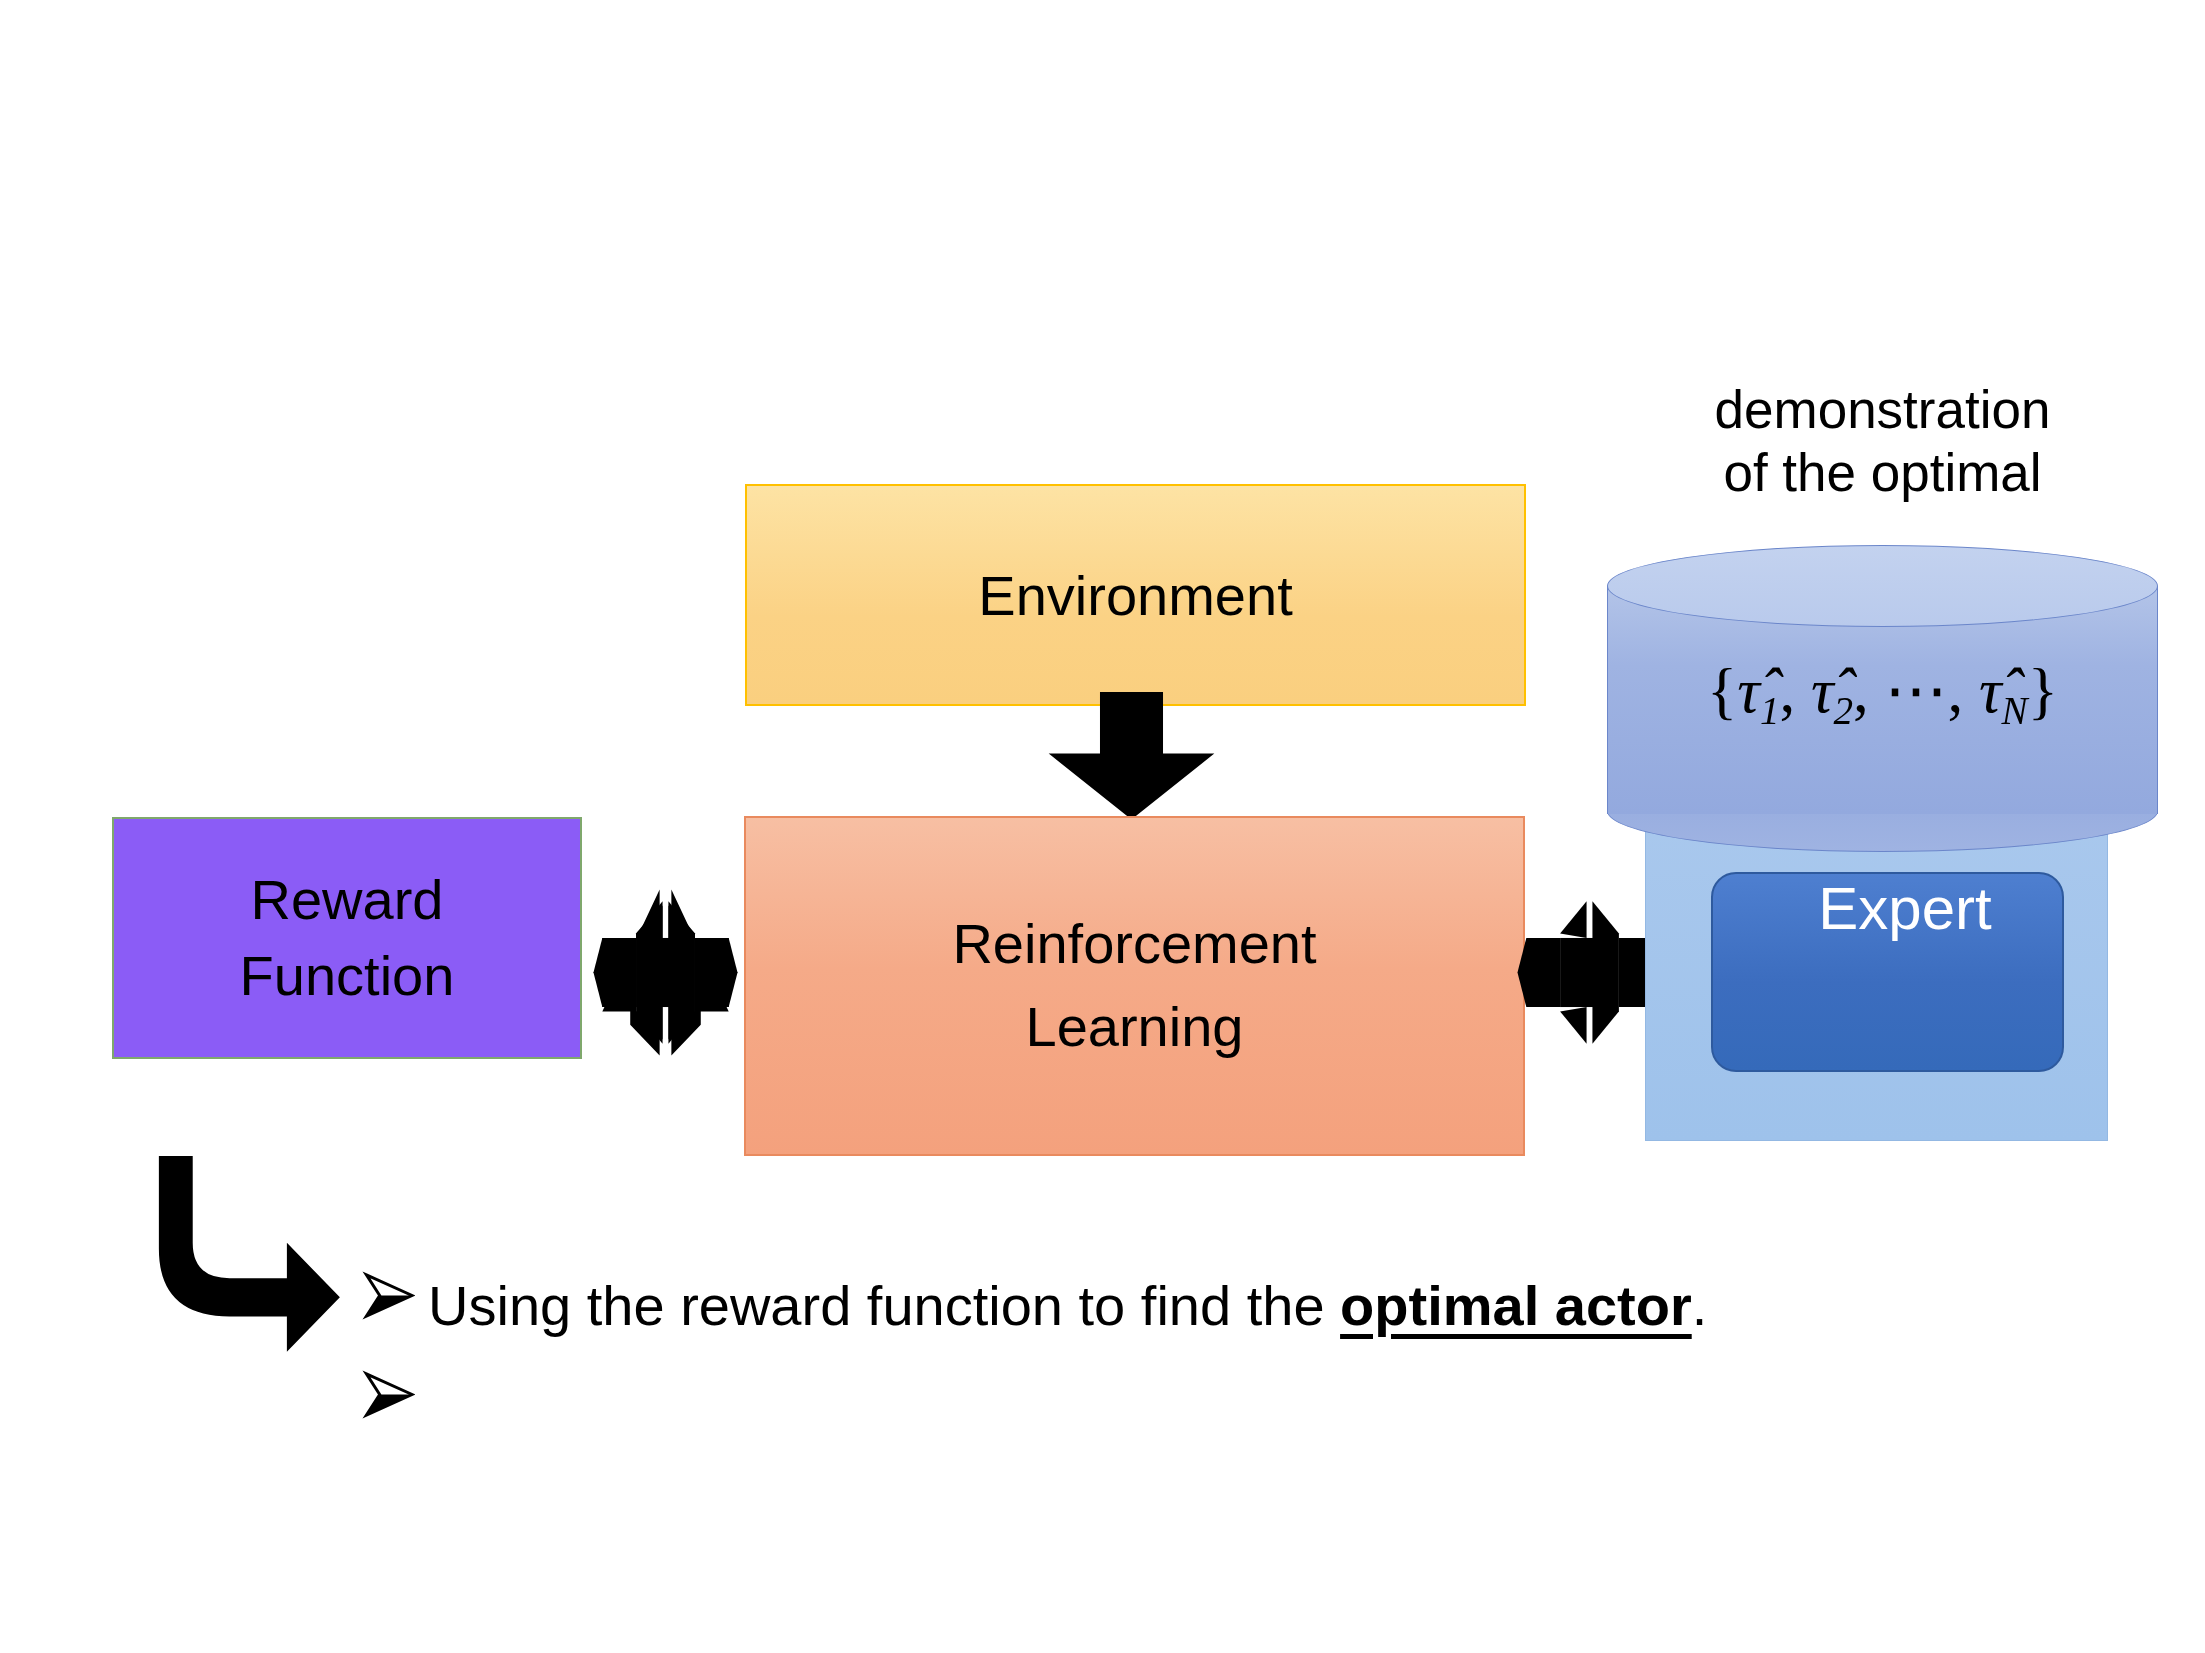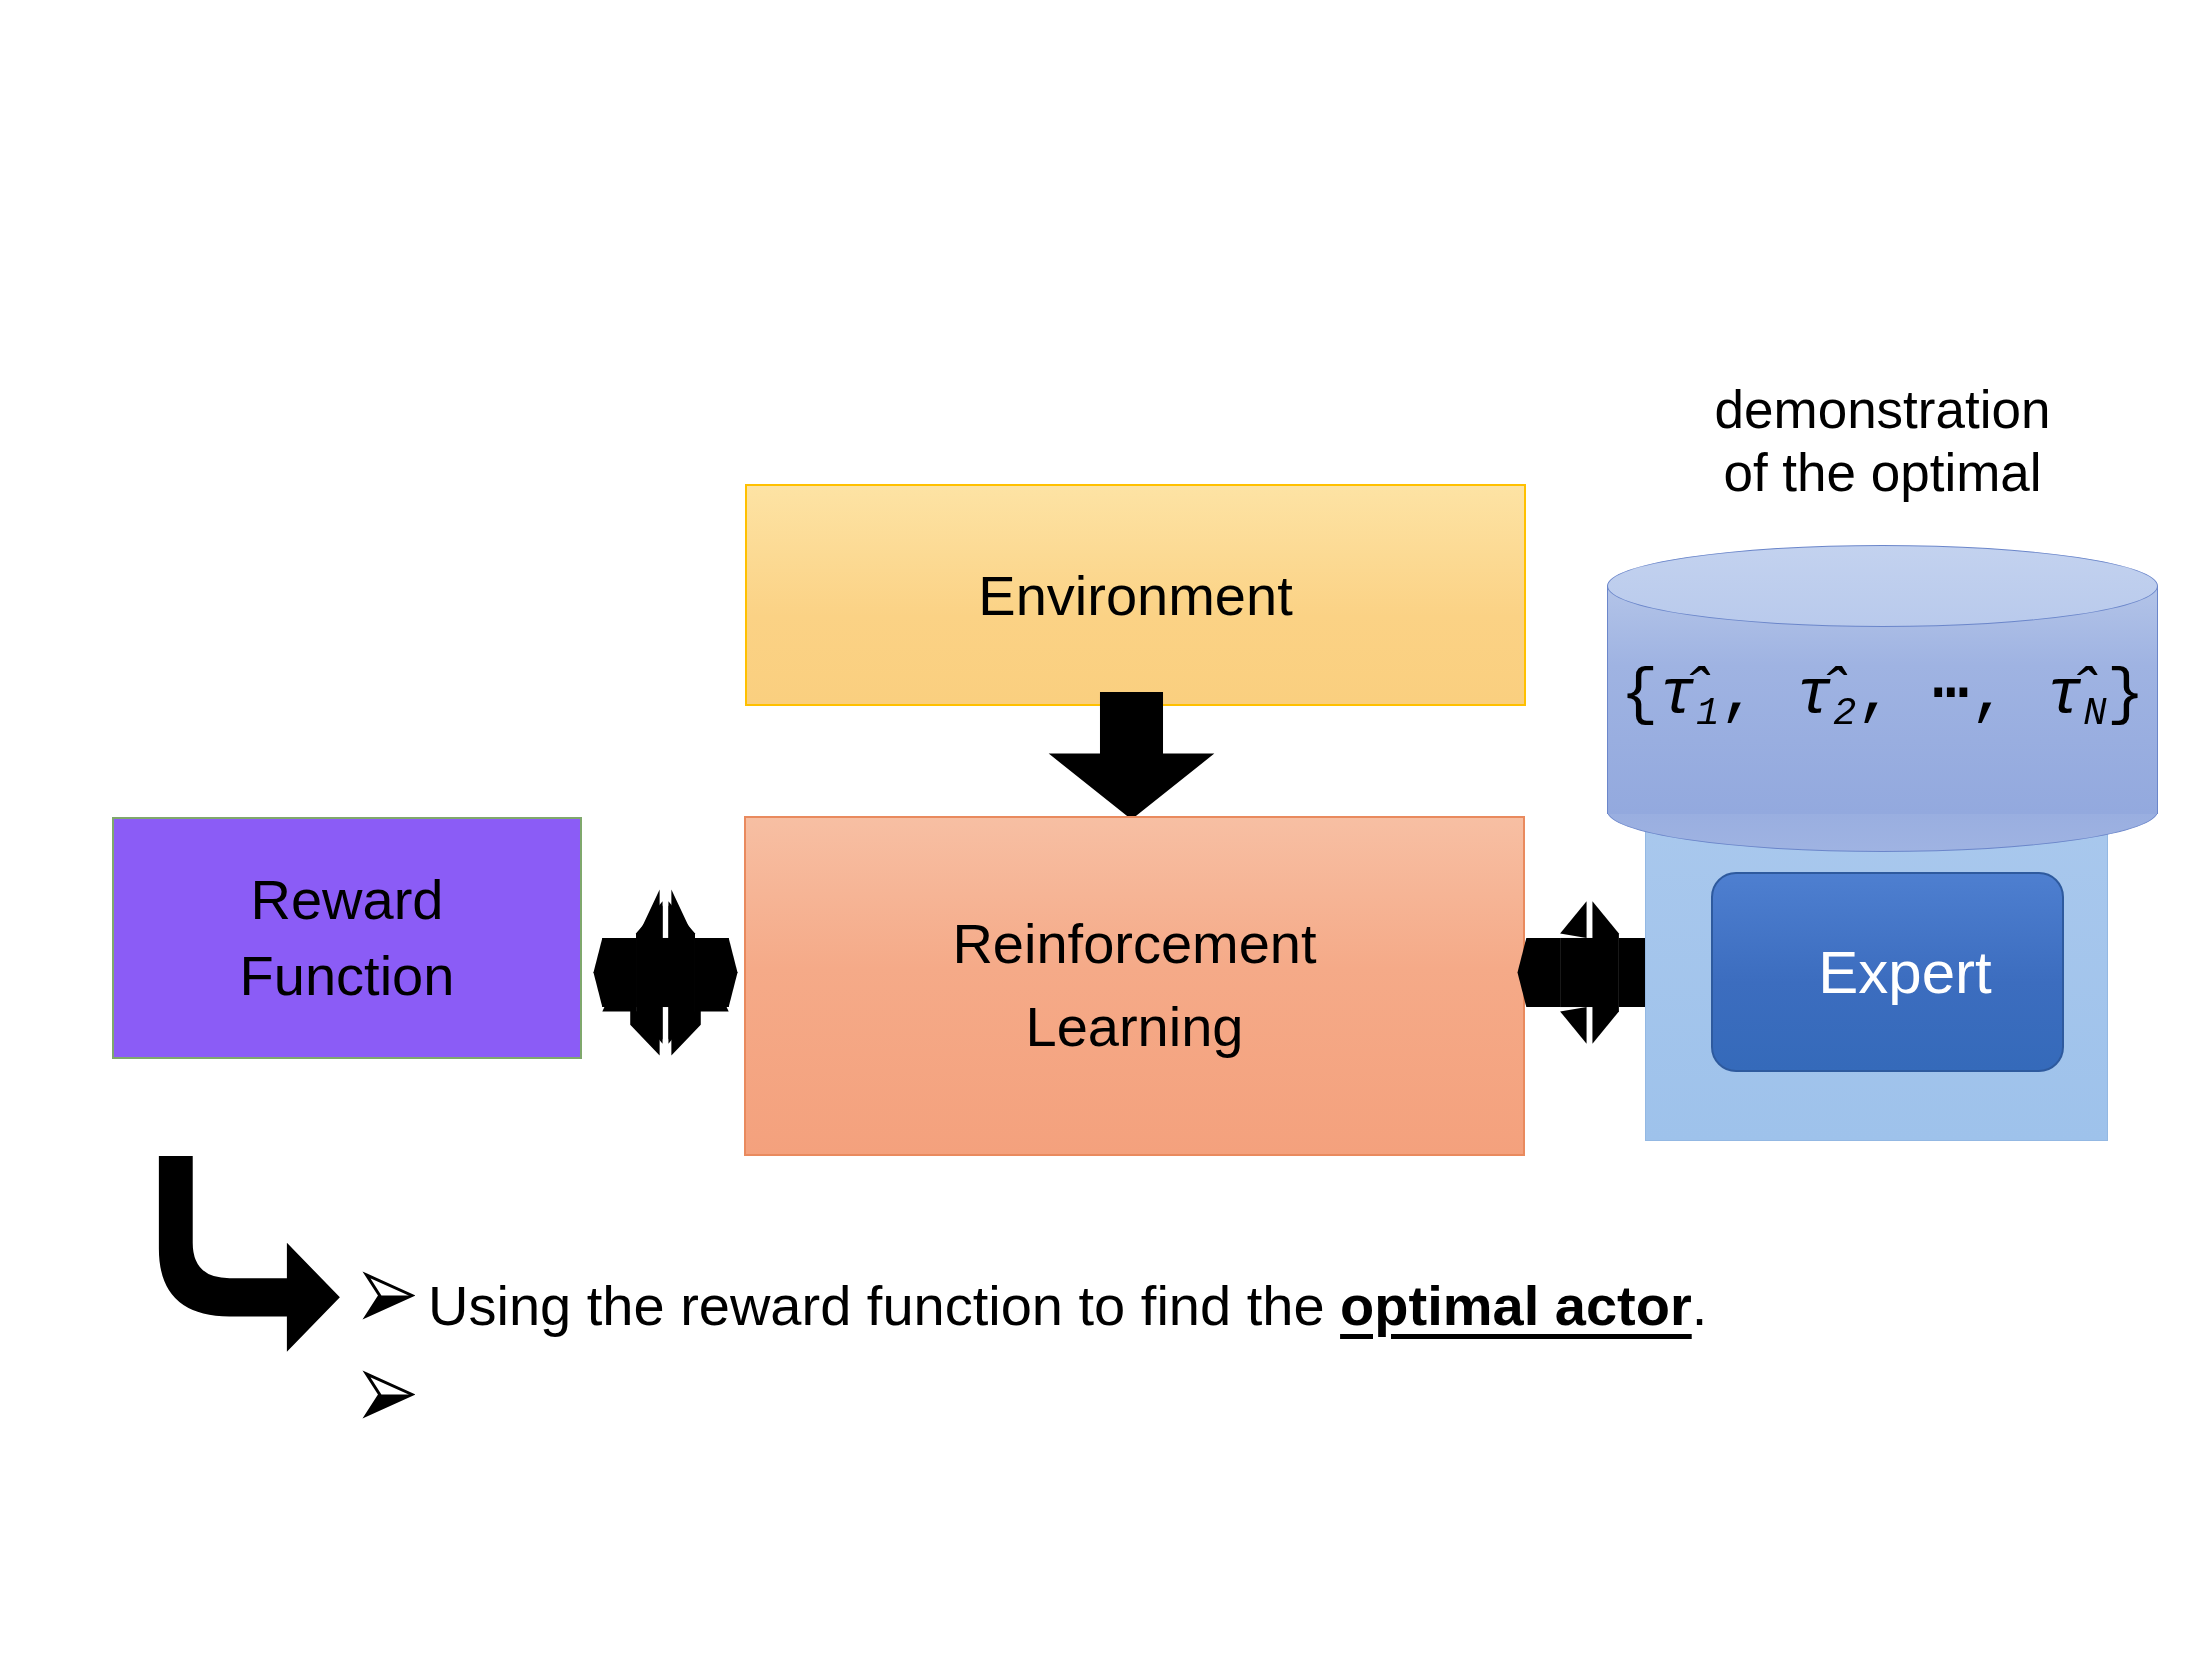--- a/index.html
+++ b/index.html
@@ -87,21 +87,21 @@
   #expert-btn {
     position: absolute;
     left: 1711px;
     top: 872px;
     width: 353px;
     height: 200px;
     border-radius: 25px;
     background: linear-gradient(180deg, #4E7FD0 0%, #3C6DBF 55%, #356ABA 100%);
     border: 2.9px solid #2E5A9E;
     display: flex;
-    align-items: center;
+    align-items: flex-start;
     justify-content: center;
     color: #ffffff;
     font-size: 60px;
     box-sizing: border-box;
     padding-left: 35px;
   }
 
   
   #cylinder {
     position: absolute;
@@ -142,21 +142,21 @@
     background: linear-gradient(180deg, #C3D2EF 0%, #B9CAEC 100%);
     border: 1.5px solid #6B86CA;
     box-sizing: border-box;
   }
   #cyl-label {
     position: absolute;
     left: 0;
     top: 109px;
     width: 551px;
     text-align: center;
-    font-family: Liberation Mono, monospace;
+    font-family: Liberation Serif, serif;
     font-style: italic;
     font-size: 63px;
     color: #000000;
     white-space: nowrap;
   }
   #cyl-label .sub {
     font-size: 0.62em;
     vertical-align: -0.32em;
     font-style: italic;
   }

